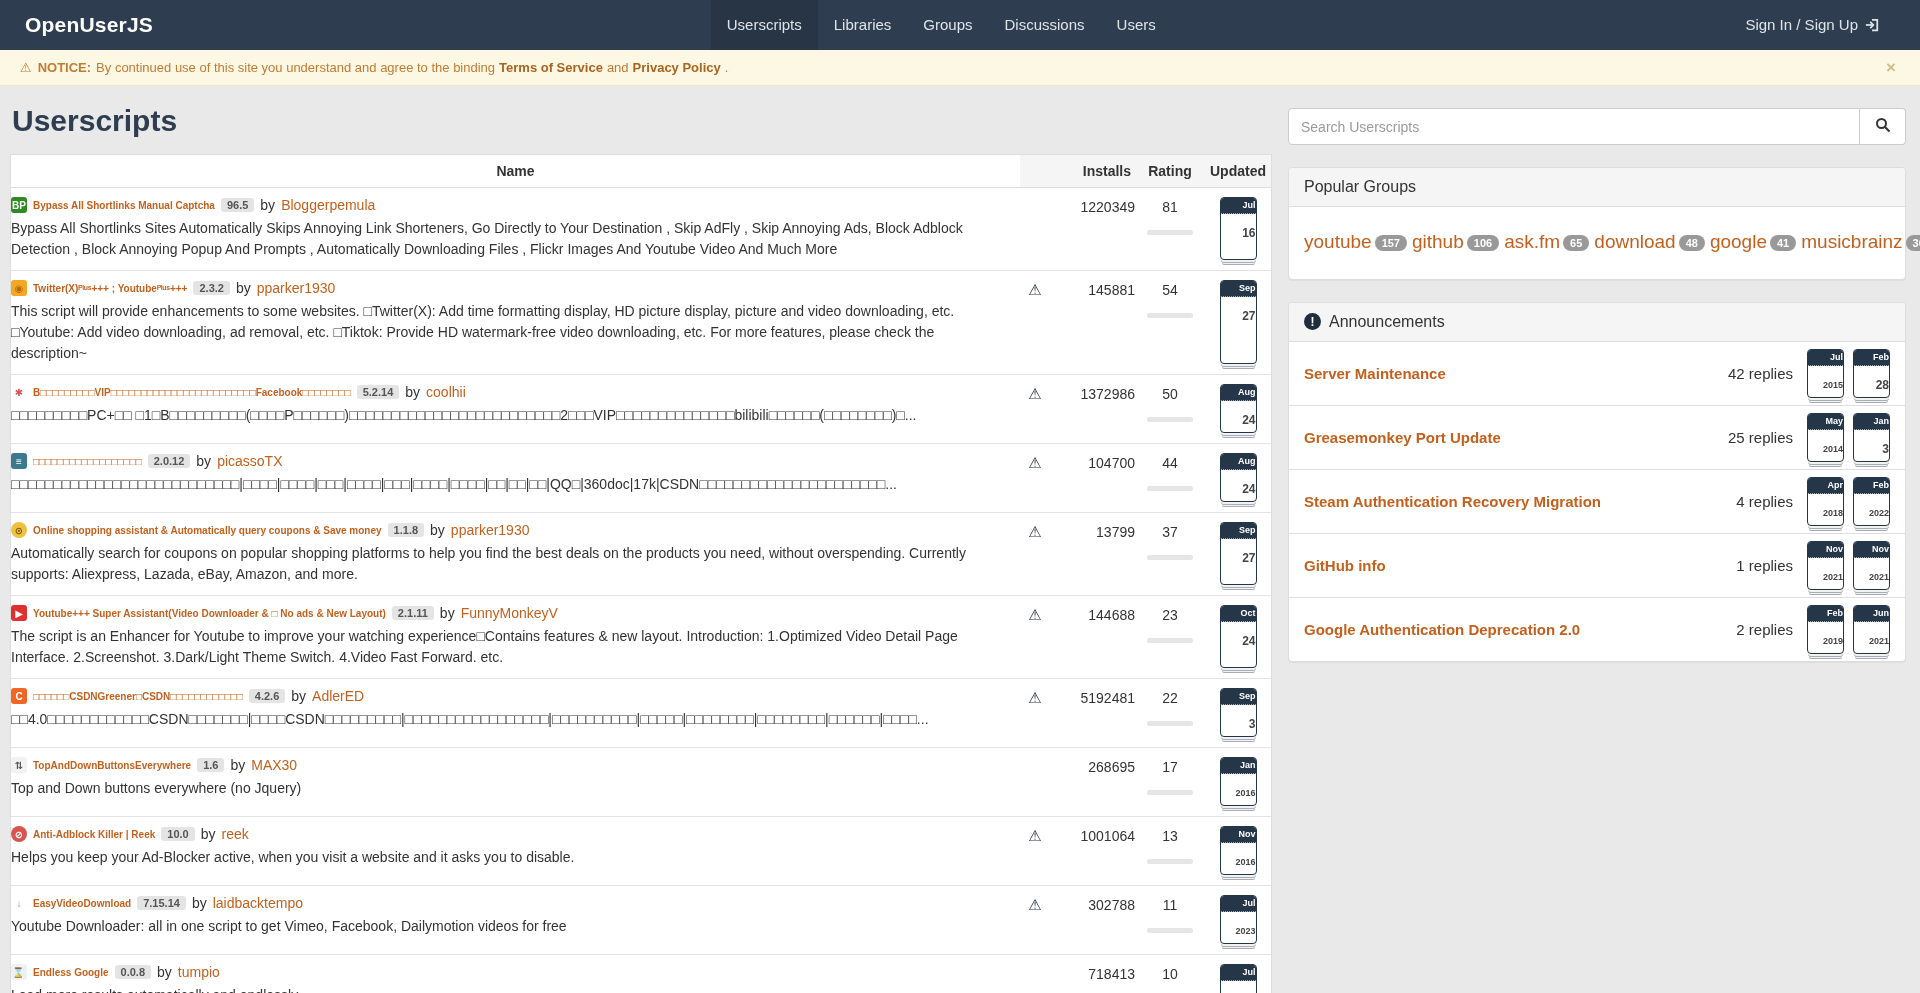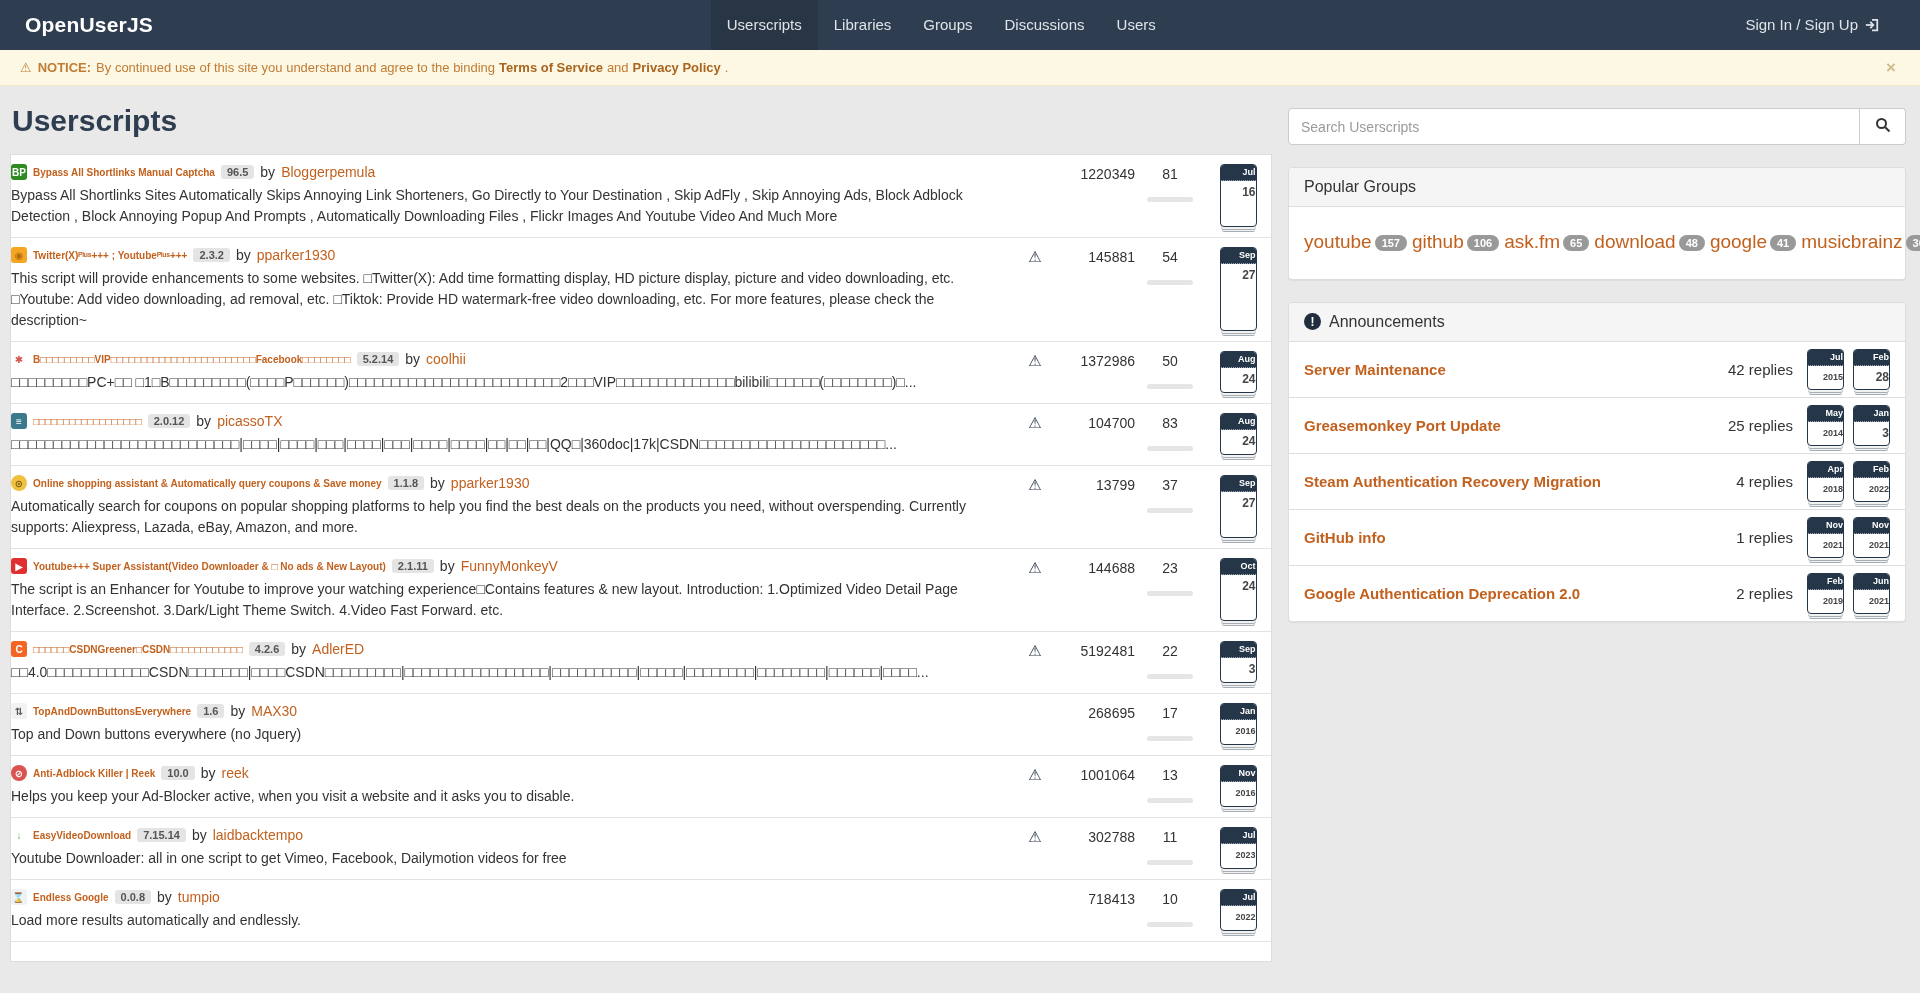--- a/index.html
+++ b/index.html
@@ -57,21 +57,21 @@
   .cell-installs { width:85px; text-align:right; font-size:14px; color:#333; padding-top:2px; }
   .cell-rating { width:70px; display:flex; flex-direction:column; align-items:center; gap:15px; padding-top:2px; font-size:14px; color:#333; }
   .bar { width:46px; height:5px; background:#e5e5e5; border-radius:3px; overflow:hidden; }
   .bar .fill { height:100%; background:#b3b3b3; border-radius:3px; }
   .cell-updated { width:66px; display:flex; justify-content:center; }
 
   
   .cal { width:37px; border:1px solid #243648; border-radius:4px; background:#fff; text-align:right;
          box-shadow:0 3px 0 -1px #f2f2f2, 0 4px 0 -1px #a6adb5, 0 6px 0 -2px #f2f2f2, 0 7px 0 -2px #a6adb5; }
   .cal .m { background:#243648; color:#fff; font-size:9px; font-weight:bold; padding:2px 0 3px; border-bottom:1px dotted #9aa6b2; border-radius:3px 3px 0 0; }
-  .cal .v { font-size:12px; font-weight:bold; color:#444; padding:4px 0 5px; }
+  .cal .v { font-size:12px; font-weight:bold; color:#444; padding:4px 0 5px;margin-top:8px; }
   .cal .v.small { font-size:9px; padding:6px 0 7px; }
 
   
   .search-group { display:flex; margin:14px 0 22px; }
   .search-group input { flex:1; height:37px; border:1px solid #ccc; border-radius:4px 0 0 4px; padding:0 12px; font-size:14px; color:#333; background:#fff; outline:none; font-family:inherit; }
   .search-group input::placeholder { color:#9a9a9a; }
   .search-btn { width:46px; height:37px; background:#fff; border:1px solid #ccc; border-left:none; border-radius:0 4px 4px 0; display:flex; align-items:center; justify-content:center; cursor:pointer; }
 
   .panel { background:#fff; border:1px solid #ddd; border-radius:4px; margin-bottom:22px; box-shadow:0 1px 1px rgba(0,0,0,.05); }
   .panel-heading { background:#f5f5f5; border-bottom:1px solid #ddd; padding:10px 15px; font-size:16px; color:#333; border-radius:4px 4px 0 0; display:flex; align-items:center; gap:8px; }
@@ -123,20 +123,29 @@
   <a href="#">Privacy Policy</a>
   <span>.</span>
   <span class="close-x">×</span>
 </div>
 
 <div class="main">
   <div class="left-col">
     <h2 class="page-title">Userscripts</h2>
 
     <div class="script-table">
+      <div class="thead">
+        <div class="th-name">Name</div>
+        <div class="th-stats">
+          <div class="th-flag"></div>
+          <div class="th-installs">Installs</div>
+          <div class="th-rating">Rating</div>
+          <div class="th-updated">Updated</div>
+        </div>
+      </div>
       <div id="rows">
           <div class="row">
     <div class="cell-name">
       <div class="title-line">
         <span class="sicon" style="background: rgb(46, 139, 34); color: rgb(255, 255, 255);">BP</span>
         <a href="#" class="stitle">Bypass All Shortlinks Manual Captcha</a>
         <span class="ver">96.5</span>
         <span class="byword">by</span>
         <a href="#" class="author">Bloggerpemula</a>
       </div>
@@ -210,21 +219,21 @@
         <a href="#" class="stitle">□□□□□□□□□□□□□□□□□□</a>
         <span class="ver">2.0.12</span>
         <span class="byword">by</span>
         <a href="#" class="author">picassoTX</a>
       </div>
       <div class="desc">□□□□□□□□□□□□□□□□□□□□□□□□□□□|□□□□|□□□□|□□□|□□□□|□□□|□□□□|□□□□|□□|□□|□□|QQ□|360doc|17k|CSDN□□□□□□□□□□□□□□□□□□□□□□...</div>
     </div>
     <div class="cell-flag"><span>⚠</span></div>
     <div class="cell-installs">104700</div>
     <div class="cell-rating">
-      <span>83</span>
+      <span>44</span>
       <span class="bar"><span class="fill" style="width: 44%;"></span></span>
     </div>
     <div class="cell-updated">
       <div class="cal">
         <div class="m">Aug</div>
         <div class="v">24</div>
       </div>
     </div>
   </div>
           <div class="row">

